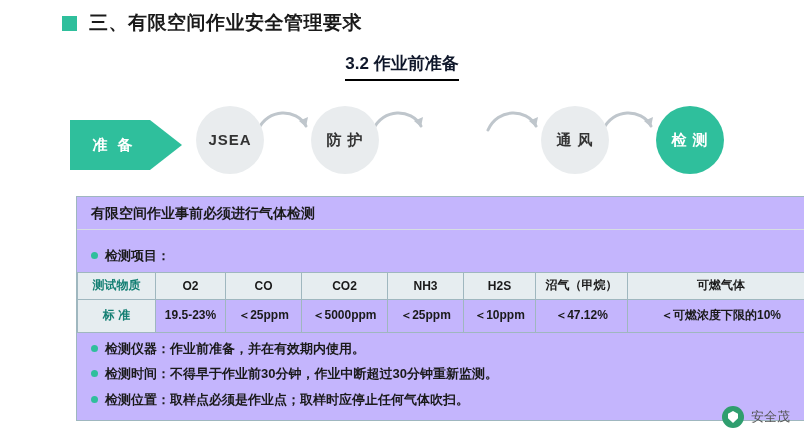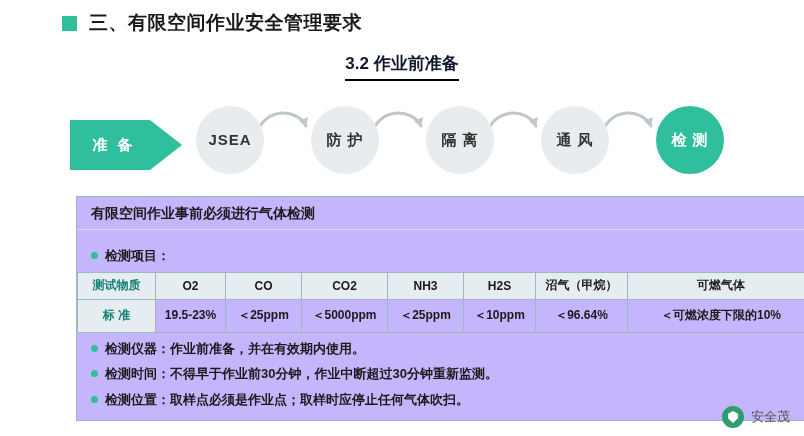--- a/index.html
+++ b/index.html
@@ -298,23 +298,20 @@
       <path d="M4 28 C 14 6, 42 6, 52 24" stroke="#bfc6cc" stroke-width="3" fill="none" stroke-linecap="round"></path>
       <path d="M52 25 L45 19 L54 15 Z" fill="#bfc6cc"></path>
     </svg>
   </div>
 
   <div class="circle grey" style="left:126px;">
     <span class="c-label">JSEA</span>
   </div>
   <div class="circle grey" style="left:241px;">
     <span class="c-label">防 护</span>
-  </div>
-  <div class="circle grey" style="left:356px;">
-    <span class="c-label">隔 离</span>
   </div>
   <div class="circle grey" style="left:471px;">
     <span class="c-label">通 风</span>
   </div>
   <div class="circle green" style="left:586px;">
     <span class="c-label">检 测</span>
   </div>
 </div>
 
 <div class="panel">
@@ -351,21 +348,21 @@
         </tr>
       </thead>
       <tbody>
         <tr>
           <td class="rowhead">标  准</td>
           <td>19.5-23%</td>
           <td>＜25ppm</td>
           <td>＜5000ppm</td>
           <td>＜25ppm</td>
           <td>＜10ppm</td>
-          <td>＜96.64%</td>
+          <td>＜47.12%</td>
           <td>＜可燃浓度下限的10%</td>
         </tr>
       </tbody>
     </table>
   </div>
 
   <div class="bullets-bottom">
     <div class="bullet-line" style="padding-top:7px;">
       <span class="dot"></span>
       <span class="b-label">检测仪器：</span>

